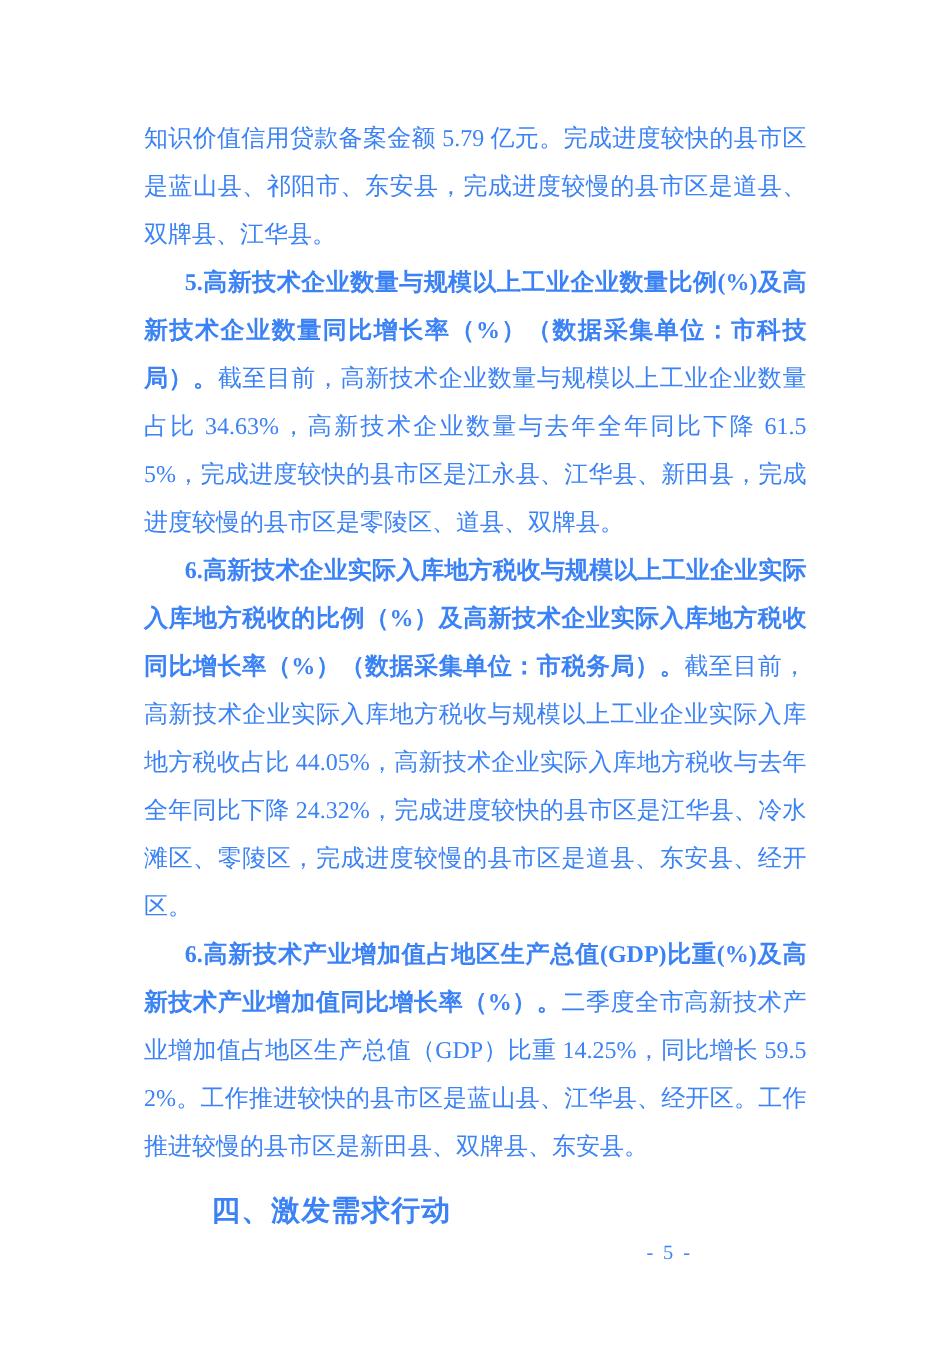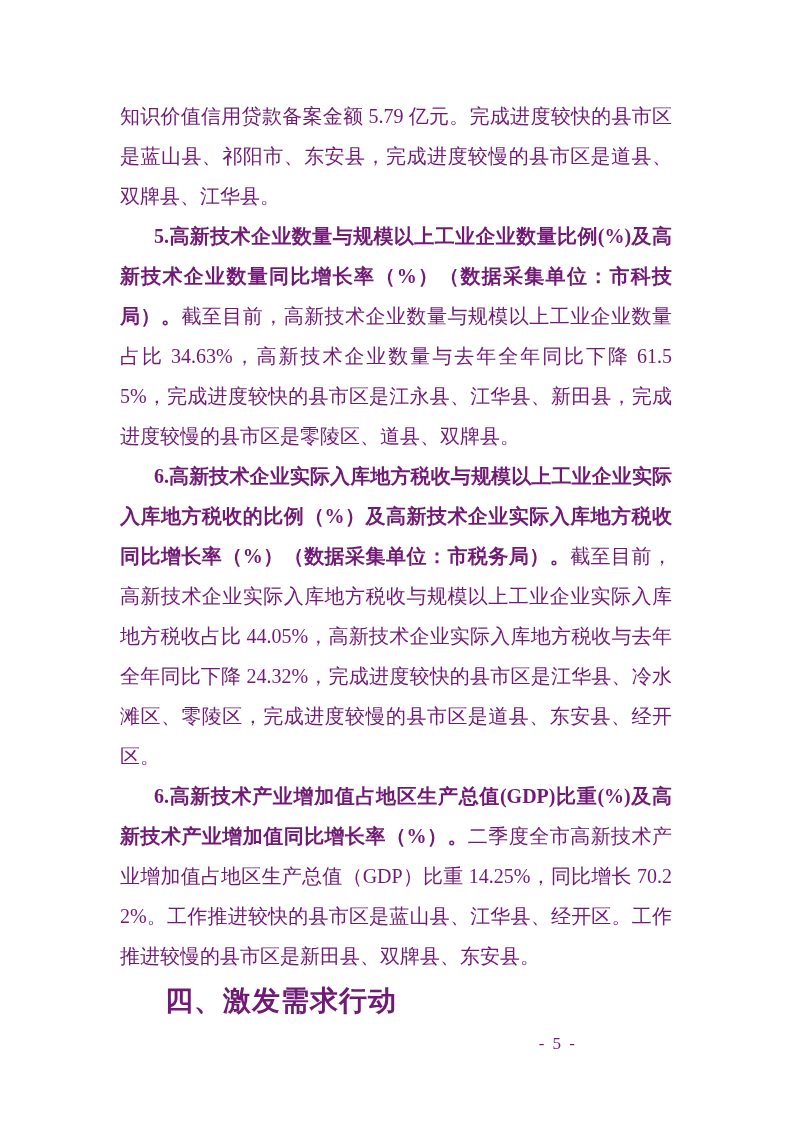--- a/index.html
+++ b/index.html
@@ -5,21 +5,21 @@
   html, body {
     margin: 0;
     padding: 0;
     background: #ffffff;
   }
   .page {
     position: relative;
     width: 697px;
     height: 1122px;
     background: #ffffff;
-    color: #701a75;
+    color: #3b82f6;
     font-family: "Liberation Serif", "DejaVu Serif", serif;
     overflow: hidden;
   }
   .content {
     position: absolute;
     left: 120px;
     top: 96px;
     width: 552px;
   }
   .para {
@@ -30,24 +30,24 @@
     text-justify: inter-character;
     word-break: break-all;
   }
   .para.indent {
     text-indent: 34px;
   }
   .para .head {
     font-weight: 700;
   }
   .section-heading {
-    margin: 5px;
-    font-family: Liberation Sans, sans-serif;
+    margin: 16px;
+    font-family: Liberation Mono, monospace;
     font-weight: 600;
-    font-size: 28px;
+    font-size: 24px;
     line-height: 40px;
     text-indent: 40px;
     letter-spacing: 1px;
   }
   .page-number {
     position: absolute;
     top: 1033px;
     right: 120px;
     font-size: 17px;
     line-height: 22px;
@@ -60,20 +60,20 @@
 
 <div class="page">
   <div class="content">
 
     <p class="para"><span>知识价值信用贷款备案金额 5.79 亿元。完成进度较快的县市区是蓝山县、祁阳市、东安县，完成进度较慢的县市区是道县、双牌县、江华县。</span></p>
 
     <p class="para indent"><span class="head">5.高新技术企业数量与规模以上工业企业数量比例(%)及高新技术企业数量同比增长率（%）（数据采集单位：市科技局）。</span><span>截至目前，高新技术企业数量与规模以上工业企业数量占比 34.63%，高新技术企业数量与去年全年同比下降 61.55%，完成进度较快的县市区是江永县、江华县、新田县，完成进度较慢的县市区是零陵区、道县、双牌县。</span></p>
 
     <p class="para indent"><span class="head">6.高新技术企业实际入库地方税收与规模以上工业企业实际入库地方税收的比例（%）及高新技术企业实际入库地方税收同比增长率（%）（数据采集单位：市税务局）。</span><span>截至目前，高新技术企业实际入库地方税收与规模以上工业企业实际入库地方税收占比 44.05%，高新技术企业实际入库地方税收与去年全年同比下降 24.32%，完成进度较快的县市区是江华县、冷水滩区、零陵区，完成进度较慢的县市区是道县、东安县、经开区。</span></p>
 
-    <p class="para indent"><span class="head">6.高新技术产业增加值占地区生产总值(GDP)比重(%)及高新技术产业增加值同比增长率（%）。</span><span>二季度全市高新技术产业增加值占地区生产总值（GDP）比重 14.25%，同比增长 70.22%。工作推进较快的县市区是蓝山县、江华县、经开区。工作推进较慢的县市区是新田县、双牌县、东安县。</span></p>
+    <p class="para indent"><span class="head">6.高新技术产业增加值占地区生产总值(GDP)比重(%)及高新技术产业增加值同比增长率（%）。</span><span>二季度全市高新技术产业增加值占地区生产总值（GDP）比重 14.25%，同比增长 59.52%。工作推进较快的县市区是蓝山县、江华县、经开区。工作推进较慢的县市区是新田县、双牌县、东安县。</span></p>
 
     <p class="section-heading">四、激发需求行动</p>
 
   </div>
 
   <div class="page-number">- 5 -</div>
 </div>
 
 </body></html>

